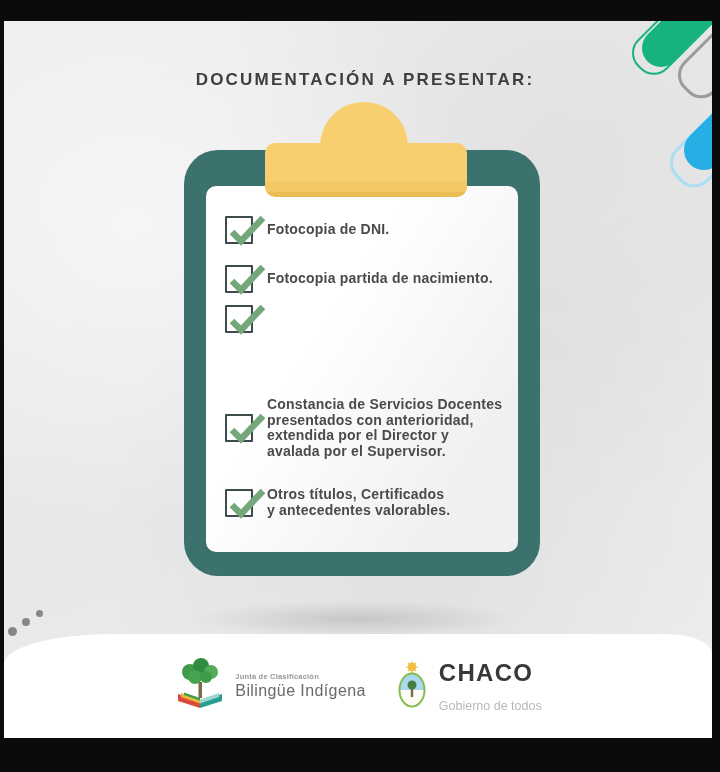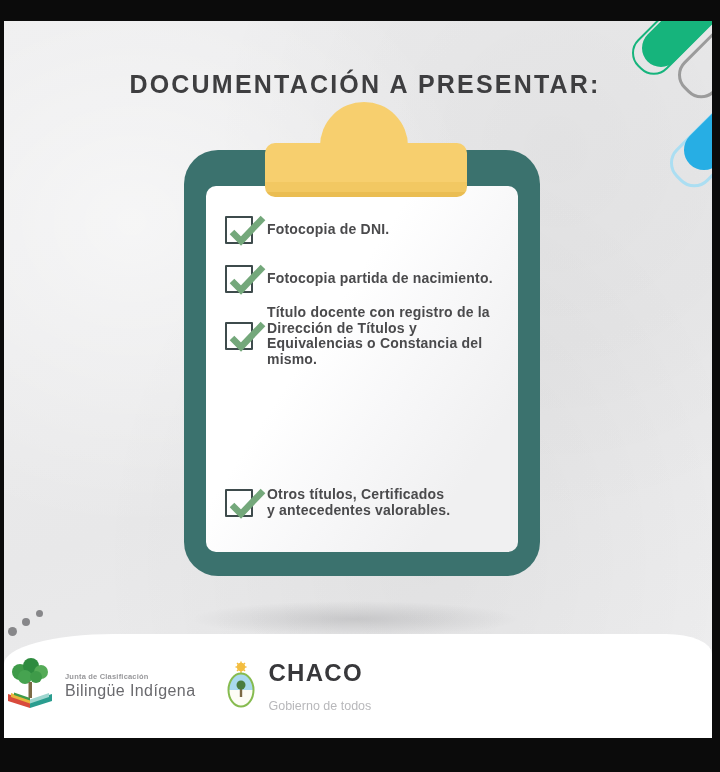--- a/index.html
+++ b/index.html
@@ -26,21 +26,21 @@
     border:2px solid #16b47c;background:transparent;transform-origin:19px 19px;}
   .cap-gray-line{left:674px;top:35px;width:150px;height:38px;border-radius:19px;
     border:3px solid #9b9b9b;background:transparent;transform-origin:19px 19px;}
   .cap-blue{left:680px;top:109px;width:170px;height:40px;border-radius:20px;
     background:#27aee4;transform-origin:20px 20px;}
   .cap-blue-line{left:666px;top:122px;width:170px;height:40px;border-radius:20px;
     border:3px solid #abdef2;background:transparent;transform-origin:20px 20px;}
 
   .title{
     position:absolute;top:49px;left:0;width:100%;text-align:center;text-indent:14px;
-    font-size:25px;font-weight:700;letter-spacing:2.2px;color:#3e3e40;
+    font-size:17px;font-weight:700;letter-spacing:2.2px;color:#3e3e40;
   }
 
   
   .clipboard{position:absolute;left:180px;top:129px;width:356px;height:426px;
     border-radius:34px;background:#3b726e;}
   .paper{position:absolute;left:22px;right:22px;top:36px;bottom:24px;border-radius:10px;
     background:linear-gradient(123deg,#ffffff 38%,#f8f8f9 58%,#f0f0f1 82%);}
   .clip-dome{position:absolute;left:316px;top:81px;width:88px;height:88px;
     border-radius:50%;background:#f7cf6e;}
   .clip-body{position:absolute;left:261px;top:122px;width:202px;height:54px;border-radius:10px;
@@ -62,21 +62,21 @@
     background:radial-gradient(ellipse closest-side, rgba(70,70,75,.18), rgba(70,70,75,0) 78%);}
   .dot{position:absolute;border-radius:50%;background:#87878a;}
   .dot-1{left:4px;top:606px;width:9px;height:9px;}
   .dot-2{left:18px;top:597px;width:8px;height:8px;}
   .dot-3{left:32px;top:589px;width:7px;height:7px;}
 
   
   .footer{
     position:absolute;left:0;right:0;bottom:0;height:104px;background:#ffffff;
     border-top-left-radius:110px 30px;border-top-right-radius:46px 20px;
-    display:flex;align-items:center;gap:28px;
+    display:flex;align-items:center;justify-content:center;gap:28px;
   }
   .brand{display:flex;align-items:center;gap:9px;}
   .brand-text{display:flex;flex-direction:column;}
   .overline{font-size:7.5px;font-weight:700;color:#97979a;letter-spacing:.2px;}
   .brand1-title{font-size:13.5px;font-weight:700;color:#3f3f42;margin-top:1px;}
   .brand1-sub{font-size:16px;font-weight:400;color:#6a6a6e;letter-spacing:.4px;margin-top:1px;}
   .bars{display:flex;gap:3px;align-items:center;}
   .bar{width:5px;height:34px;border-radius:3px;}
   .bar-a{background:#2ea96f}.bar-b{background:#3fba7d}.bar-c{background:#58c68f}
   .brand2-title{font-size:12.5px;font-weight:700;color:#3a3a3d;margin-top:1px;}
@@ -117,26 +117,33 @@
         </span>
         <span class="check-label">Fotocopia de DNI.</span>
       </div>
 
       <div class="check-row row-3">
         <span class="checkbox">
           <svg width="40" height="34" viewBox="0 0 40 34">
             <polyline points="5,18 14,27 36,4" fill="none" stroke="#74a87b" stroke-width="6.5"></polyline>
           </svg>
         </span>
-        <span class="check-label">Título docente con registro de la
-Dirección de Títulos y
-Equivalencias o Constancia del
-mismo.</span>
-      </div>
-
+      </div>
+
+      <div class="check-row row-4">
+        <span class="checkbox">
+          <svg width="40" height="34" viewBox="0 0 40 34">
+            <polyline points="5,18 14,27 36,4" fill="none" stroke="#74a87b" stroke-width="6.5"></polyline>
+          </svg>
+        </span>
+        <span class="check-label">Constancia de Servicios Docentes
+presentados con anterioridad,
+extendida por el Director y
+avalada por el Supervisor.</span>
+      </div>
 
       <div class="check-row row-5">
         <span class="checkbox">
           <svg width="40" height="34" viewBox="0 0 40 34">
             <polyline points="5,18 14,27 36,4" fill="none" stroke="#74a87b" stroke-width="6.5"></polyline>
           </svg>
         </span>
         <span class="check-label">Otros títulos, Certificados
 y antecedentes valorables.</span>
       </div>

